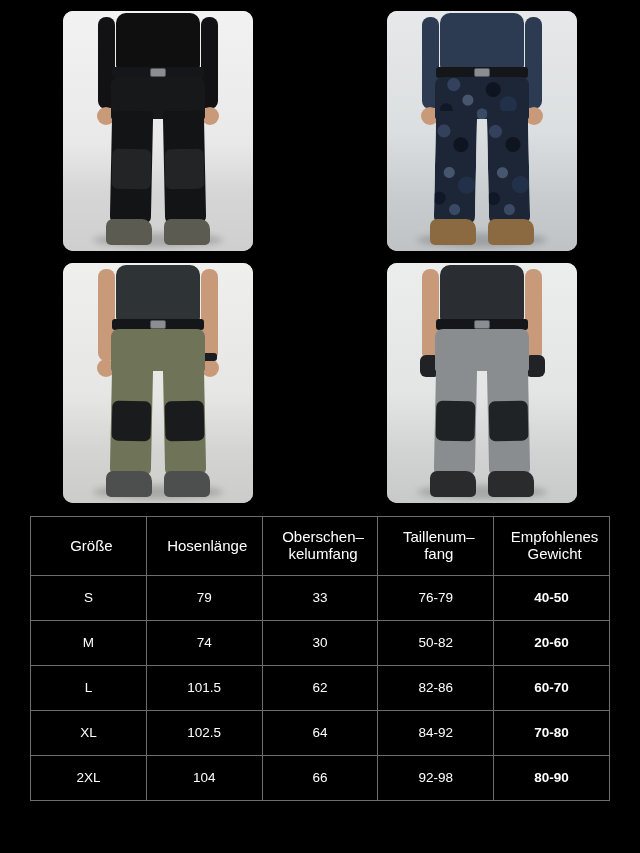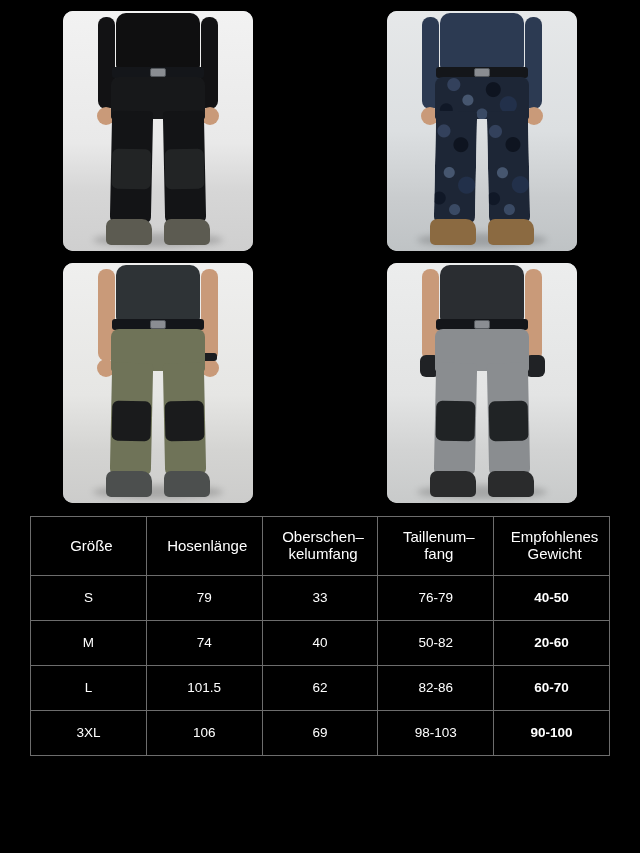--- a/index.html
+++ b/index.html
@@ -364,37 +364,44 @@
         <tr>
           <td>S</td>
           <td>79</td>
           <td>33</td>
           <td>76-79</td>
           <td class="bold">40-50</td>
         </tr>
         <tr>
           <td>M</td>
           <td>74</td>
-          <td>40</td>
+          <td>30</td>
           <td>50-82</td>
           <td class="bold">20-60</td>
         </tr>
         <tr>
           <td>L</td>
           <td>101.5</td>
           <td>62</td>
           <td>82-86</td>
           <td class="bold">60-70</td>
         </tr>
         <tr>
-          <td>3XL</td>
-          <td>106</td>
-          <td>69</td>
-          <td>98-103</td>
-          <td class="bold">90-100</td>
+          <td>XL</td>
+          <td>102.5</td>
+          <td>64</td>
+          <td>84-92</td>
+          <td class="bold">70-80</td>
+        </tr>
+        <tr>
+          <td>2XL</td>
+          <td>104</td>
+          <td>66</td>
+          <td>92-98</td>
+          <td class="bold">80-90</td>
         </tr>
       </tbody>
     </table>
   </div>
 
   <div class="note">
     
     
   </div>
 

